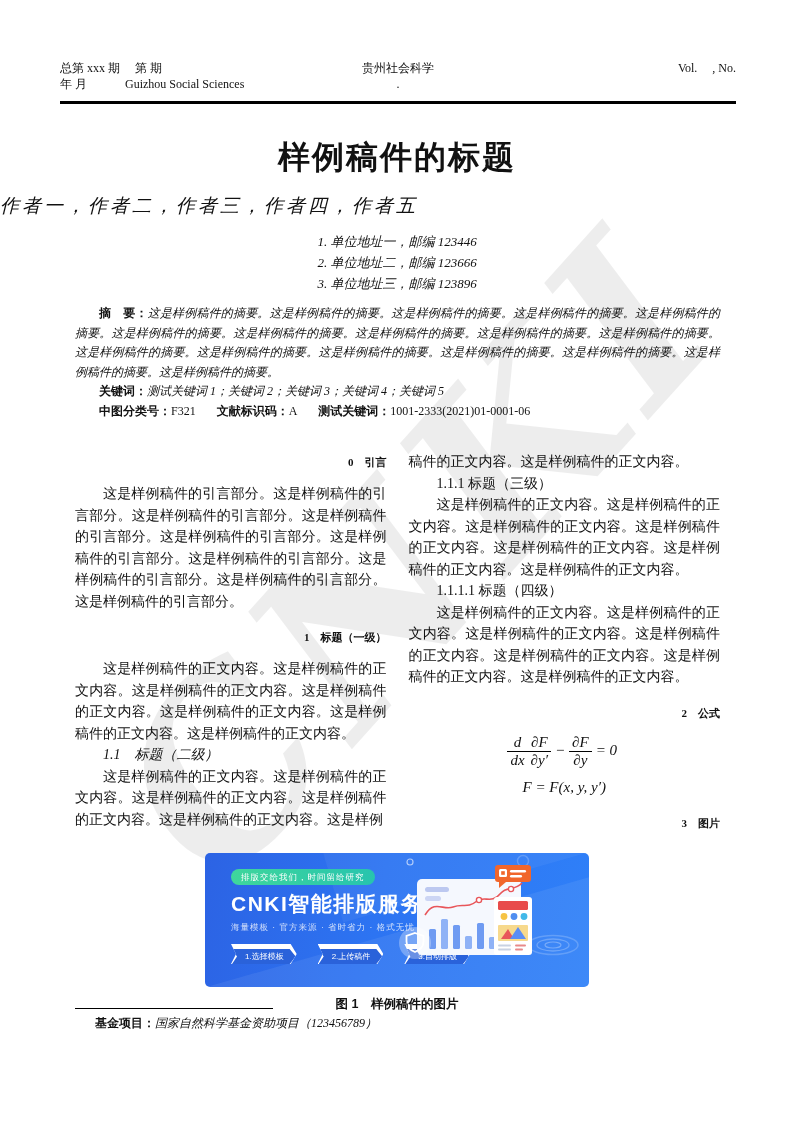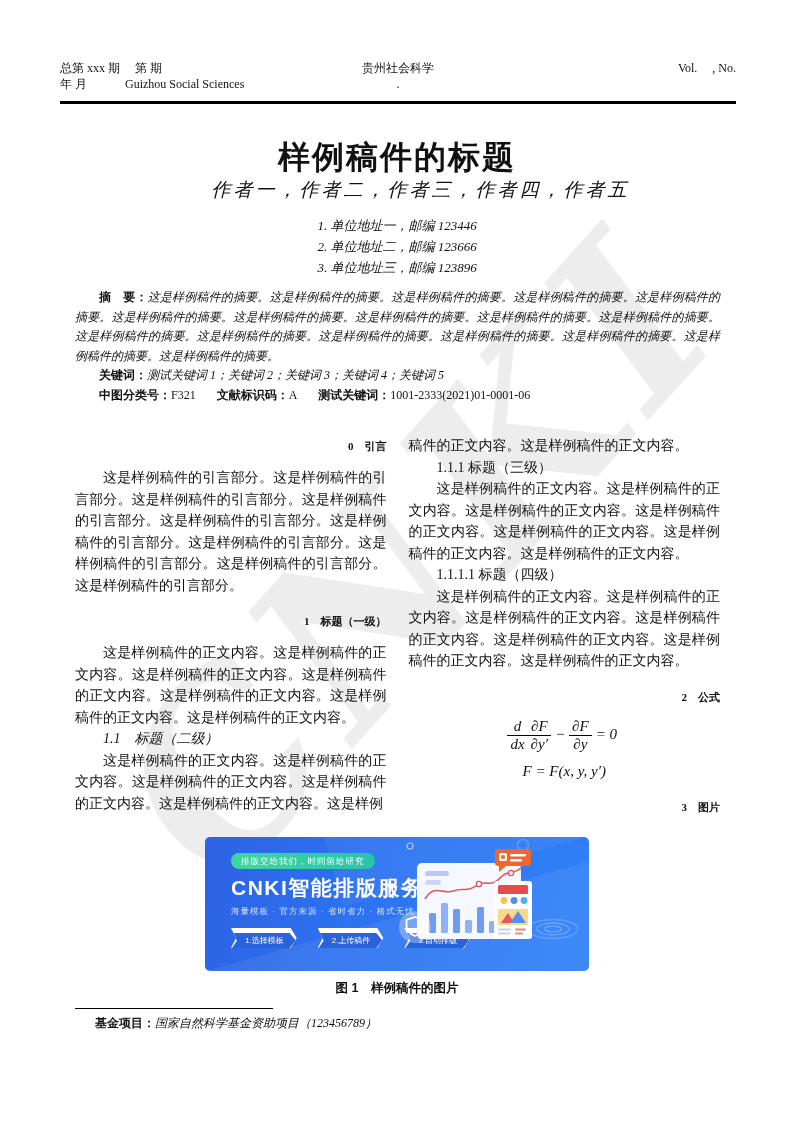--- a/index.html
+++ b/index.html
@@ -23,21 +23,21 @@
   .hdr { margin:60px 58px 0 60px; border-bottom:3.5px solid #000; padding-bottom:9px;
          display:flex; font-size:12px; line-height:16px; }
   .hdr-left { width:230px; }
   .hdr-center { flex:1; text-align:center; }
   .hdr-right { width:230px; text-align:right; }
   .hdr .en { margin-left:38px; }
 
   
   .title { margin-top:33px; text-align:center; font-size:32px; line-height:40px;
            font-weight:bold; letter-spacing:2px; }
-  .authors { text-align:center; font-size:19px; line-height:26px; letter-spacing:3px;padding-left:47px; }
+  .authors { margin-top:16px; font-size:19px; line-height:26px; letter-spacing:3px; }
   .affils { margin-top:12px; text-align:center; font-size:13px; line-height:21px; }
 
   
   .meta { margin:10px 74px 0 75px; font-size:12px; line-height:19.5px; text-align:justify; }
   .meta p { text-indent:24px; }
   .meta .lbl { font-weight:bold; font-style:normal; font-family:"Liberation Sans","DejaVu Sans",sans-serif; }
   .meta .gap { margin-right:18px; }
 
   
   .cols { margin:30px 74px 0 75px; display:flex; gap:22px; font-size:14px; line-height:21.5px; text-align:justify; }

